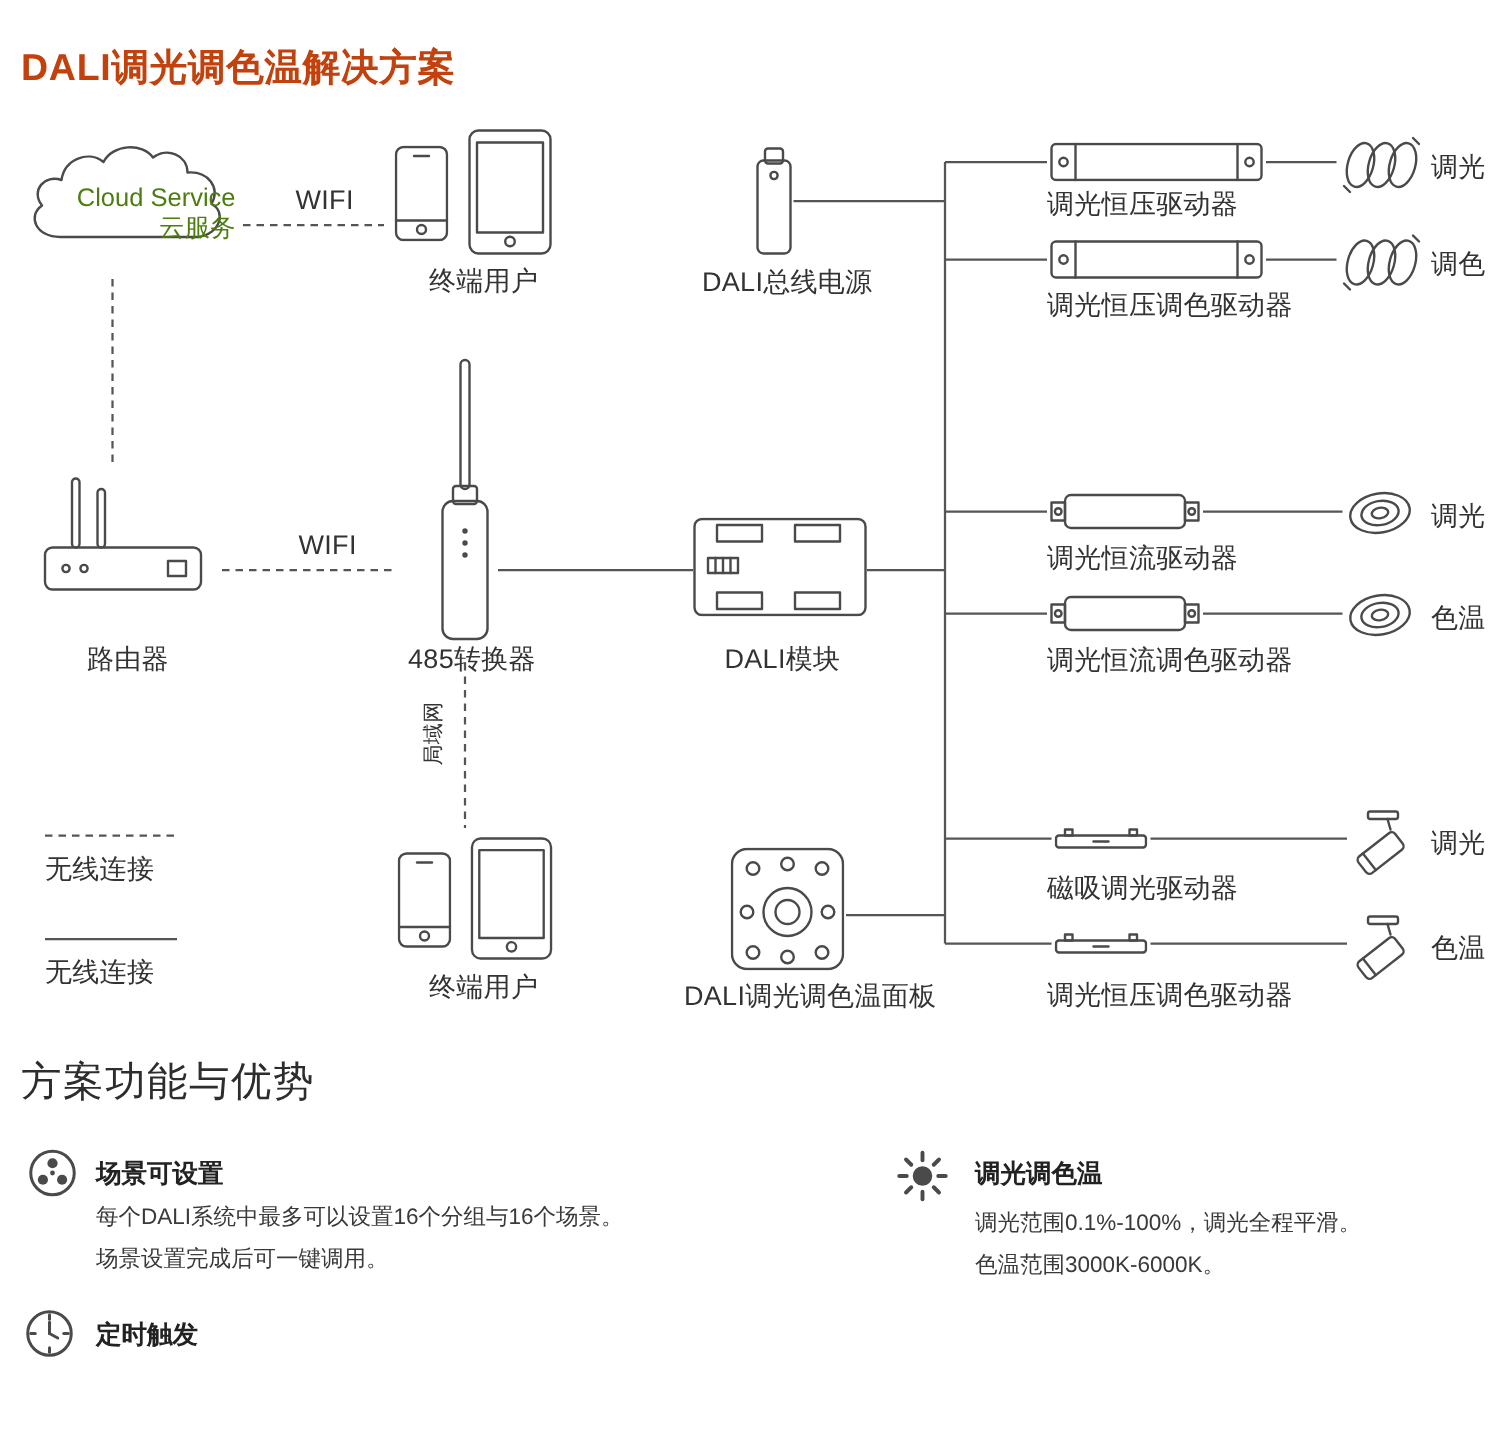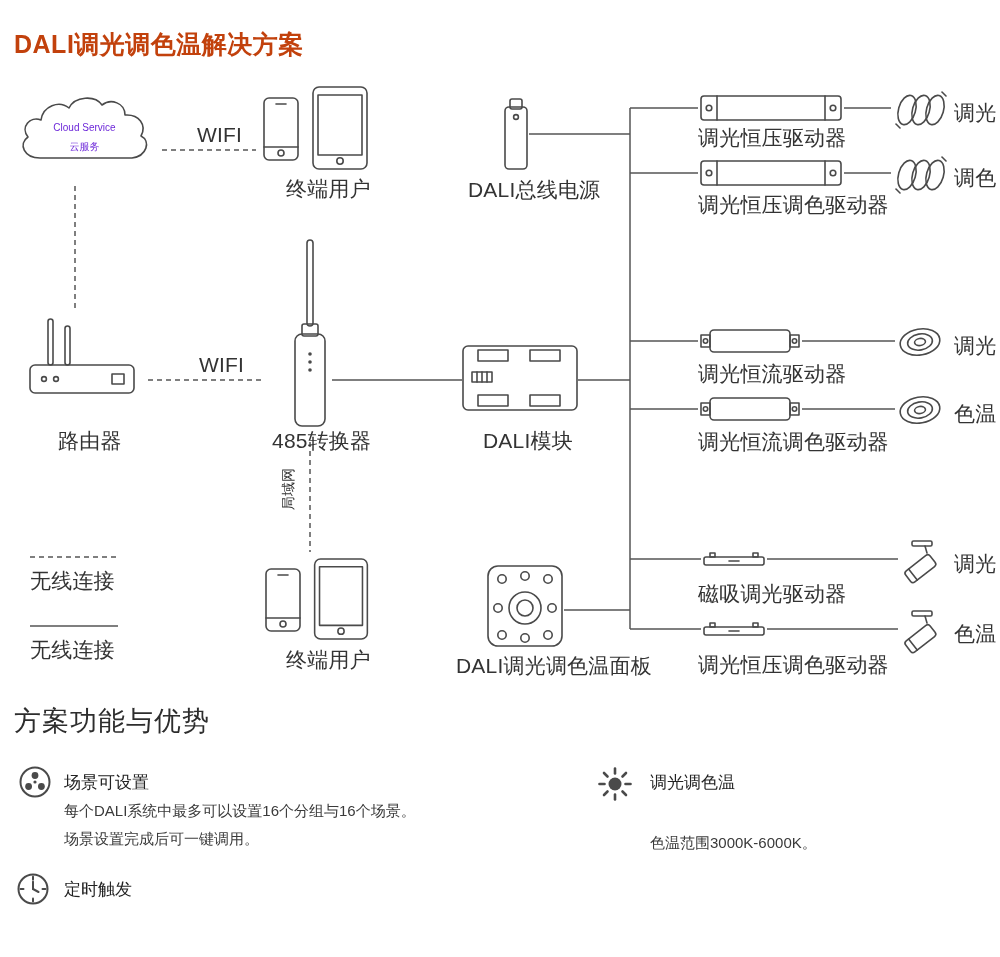--- a/index.html
+++ b/index.html
@@ -1,24 +1,24 @@
 <!DOCTYPE html>
 <html><head>
 <meta charset="utf-8">
 <style>
   * { margin:0; padding:0; box-sizing:border-box; }
   html,body { background:#ffffff; }
   body { font-family:"Liberation Sans","DejaVu Sans",sans-serif; color:#2f2f2f; }
   .canvas { position:relative; width:1000px; height:957px; background:#ffffff; overflow:hidden; }
   .abs { position:absolute; }
-  .label { font-size:21px; color:#333; font-weight:500; letter-spacing:.2px; white-space:nowrap; }
-  .cloud-text { font-size:10px; color:#6d28d9; text-align:center; width:100%; }
+  .label { font-size:18px; color:#333; font-weight:500; letter-spacing:.2px; white-space:nowrap; }
+  .cloud-text { font-size:17px; color:#4d7c0f; text-align:right; width:100%; }
   .main-title { font-size:25px; font-weight:600; color:#c2410c; letter-spacing:.5px; }
   .section-title { font-size:27px; font-weight:500; color:#2d2d2d; letter-spacing:1px; }
-  .feat-title { font-size:17px; font-weight:400; color:#222; }
+  .feat-title { font-size:17px; font-weight:700; color:#222; }
   .feat-line { font-size:15px; color:#3a3a3a; }
   .vert { transform:rotate(-90deg); transform-origin:center; text-align:center; font-size:14px; }
   .s { stroke:#4a4a4a; fill:none; stroke-width:1.6; stroke-linecap:round; stroke-linejoin:round; }
   .f { fill:#4a4a4a; stroke:none; }
   .wire { stroke:#555; stroke-width:1.5; fill:none; }
   .dashed { stroke-dasharray:5 4; }
   svg { display:block; }
 </style>
 </head>
 <body>
@@ -339,20 +339,21 @@
         <line x1="2.5" y1="18" x2="7.5" y2="18"></line>
         <line x1="28.5" y1="18" x2="33.5" y2="18"></line>
         <line x1="7" y1="7" x2="10.5" y2="10.5"></line>
         <line x1="25.5" y1="25.5" x2="29" y2="29"></line>
         <line x1="7" y1="29" x2="10.5" y2="25.5"></line>
         <line x1="25.5" y1="10.5" x2="29" y2="7"></line>
       </g>
     </svg>
   </div>
   <div class="abs feat-title" style="left:650px;top:771px">调光调色温</div>
+  <div class="abs feat-line" style="left:650px;top:806px">调光范围0.1%-100%，调光全程平滑。</div>
   <div class="abs feat-line" style="left:650px;top:834px">色温范围3000K-6000K。</div>
 
   <div class="abs" style="left:16px;top:872px">
     <svg width="34" height="34" viewBox="0 0 34 34">
       <g class="s" style="stroke-width:2">
         <circle cx="17" cy="17" r="14.5"></circle>
         <line x1="17" y1="4.5" x2="17" y2="7.5"></line>
         <line x1="29.5" y1="17" x2="26.5" y2="17"></line>
         <line x1="17" y1="29.5" x2="17" y2="26.5"></line>
         <line x1="4.5" y1="17" x2="7.5" y2="17"></line>

